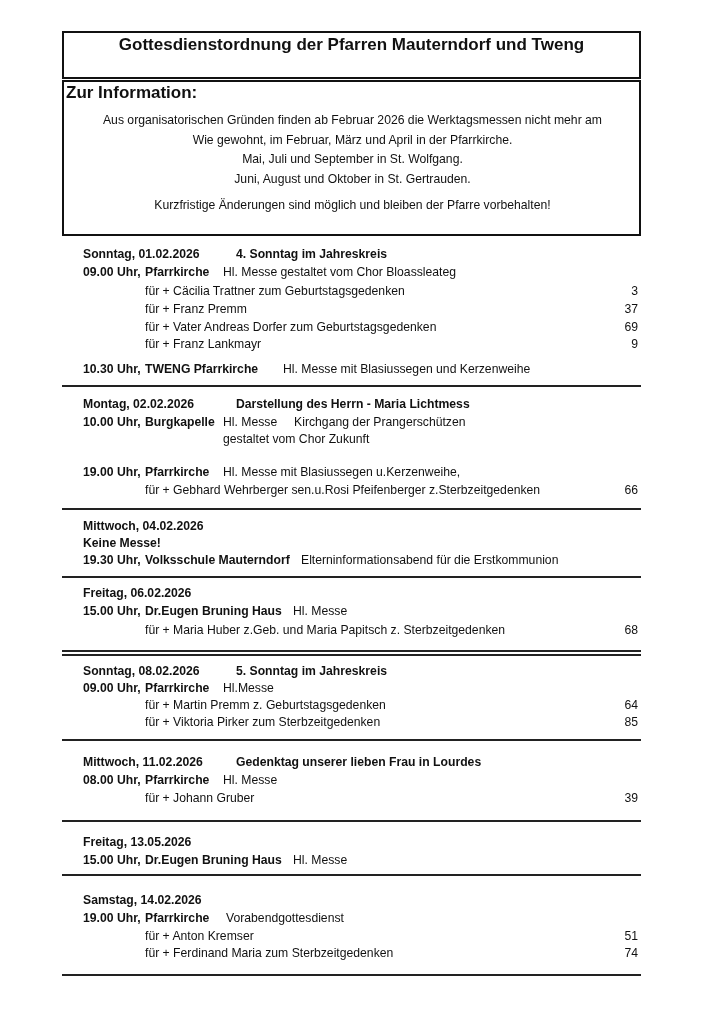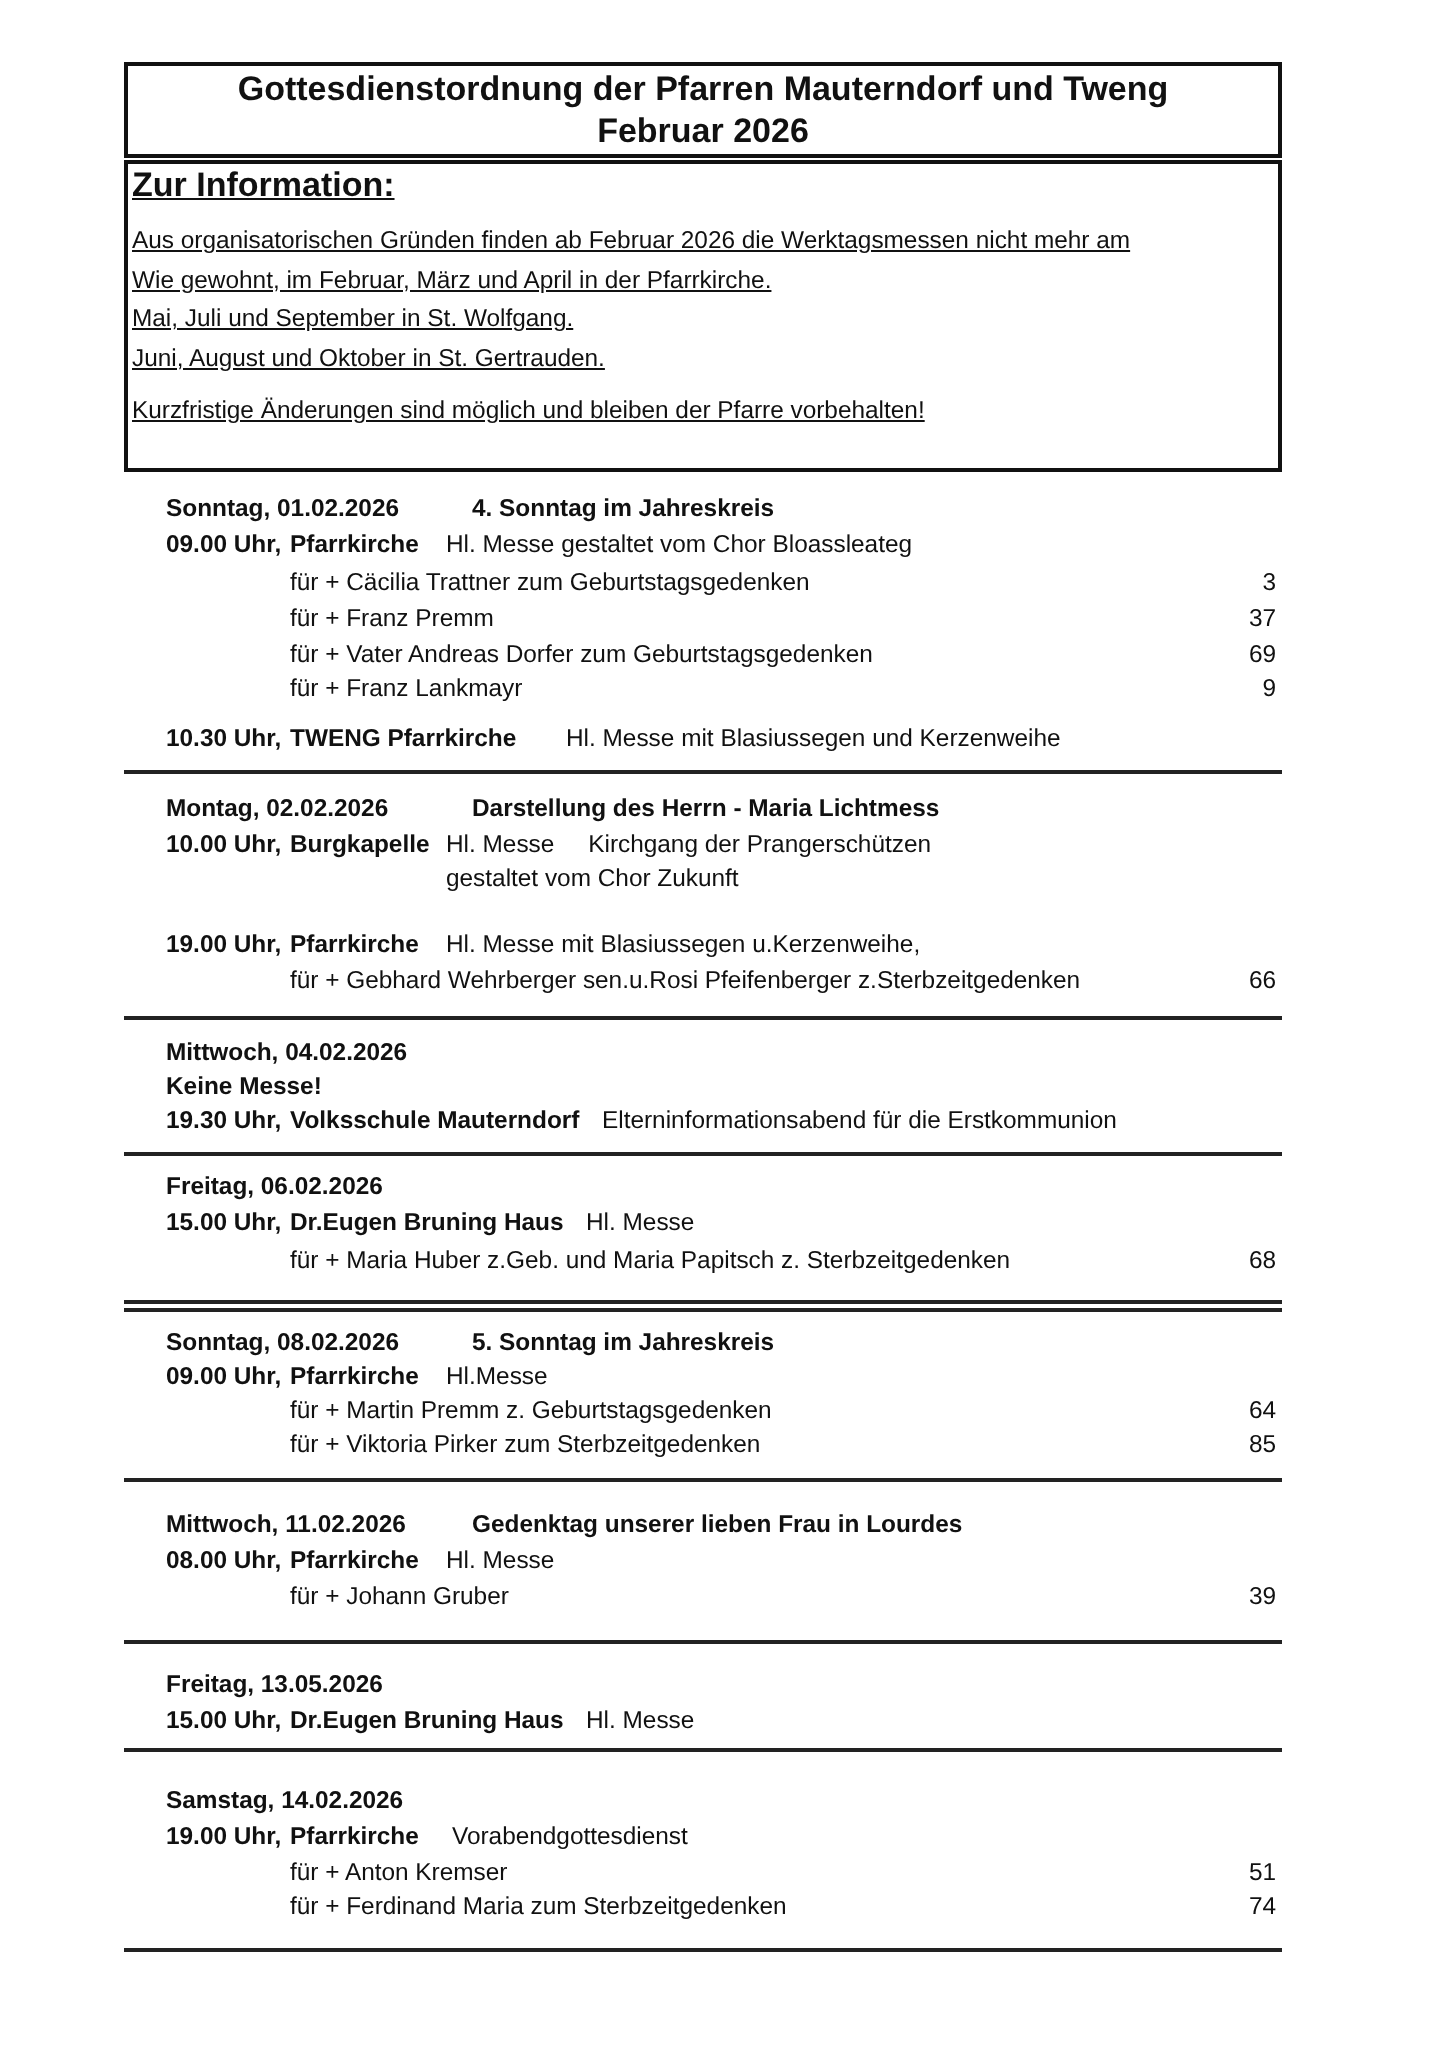--- a/index.html
+++ b/index.html
@@ -8,42 +8,40 @@
       font-family: "Liberation Sans", sans-serif; color: #111;
     }
     .title-box {
       position: absolute; left: 62px; top: 31px; width: 575px; height: 43px;
       border: 2px solid #111; text-align: center;
       font-weight: bold; font-size: 17px; line-height: 21px; padding-top: 1px;
     }
     .info-box {
       position: absolute; left: 62px; top: 80px; width: 575px; height: 152px;
       border: 2px solid #111;
-      text-decoration: underline;
     }
     .info-heading { font-weight: bold; font-size: 17px; margin: 1px 0 0 2px; line-height: 20px; }
-    .info-body { font-size: 12.2px; line-height: 19.5px; margin: 8px 0 4px 2px; }
+    .info-body { font-size: 12.2px; line-height: 19.5px; margin: 8px 0 4px 2px; text-align: center; }
     .info-body .strike { text-decoration: line-through; }
     .info-body .gap { margin-top: 7px; }
     .sep { position: absolute; left: 62px; width: 579px; border-top: 2px solid #222; }
     .sep.double { border-top: 2px solid #222; height: 2px; border-bottom: 2px solid #222; }
     .row { position: absolute; left: 66px; width: 572px; font-size: 12.2px; line-height: 17px; white-space: nowrap; }
     .b { font-weight: bold; }
     .c-time { position: absolute; left: 17px; }
     .c-loc { position: absolute; left: 79px; }
     .c-title { position: absolute; left: 170px; }
     .c-num { position: absolute; right: 0; }
     .c-ind { position: absolute; left: 79px; }
   </style>
 </head>
 <body>
 
 <div class="title-box">
   <div>Gottesdienstordnung der Pfarren Mauterndorf und Tweng</div>
-  <div>Februar 2026</div>
 </div>
 
 <div class="info-box">
   <div class="info-heading">Zur Information:</div>
   <div class="info-body">
     <div>Aus organisatorischen Gründen finden ab Februar 2026 die Werktagsmessen nicht mehr am</div>
     <div>Wie gewohnt, im Februar, März und April in der Pfarrkirche.</div>
     <div>Mai, Juli und September in St. Wolfgang.</div>
     <div>Juni, August und Oktober in St. Gertrauden.</div>
     <div class="gap">Kurzfristige Änderungen sind möglich und bleiben der Pfarre vorbehalten!</div>

